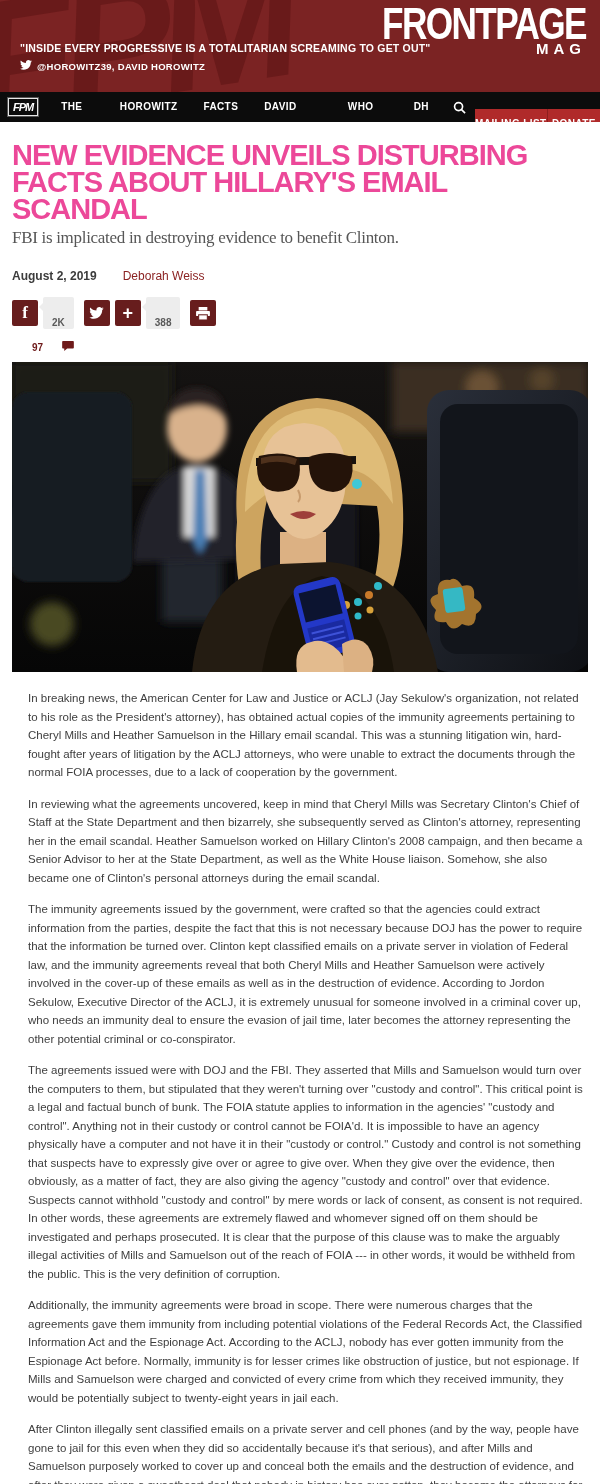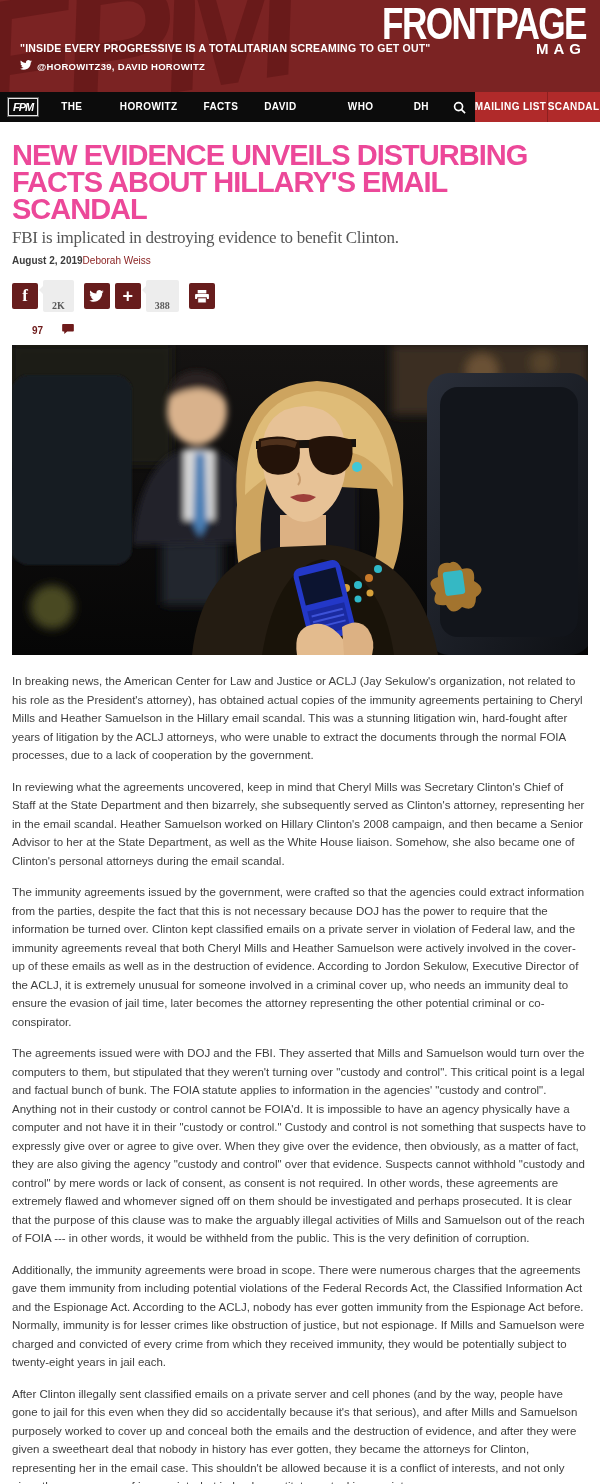--- a/index.html
+++ b/index.html
@@ -23,52 +23,52 @@
   
   .nav-bar { height:30px; background:#0c0c0c; display:flex; align-items:stretch; }
   .fpm-box { align-self:center; margin:0 10px 0 8px; border:1px solid #e8e8e8;
              outline:1px solid #555; padding:0 4px; color:#fff; font-size:11px;
              font-weight:bold; font-style:italic; letter-spacing:-1px; line-height:16px; }
   .nav-link { color:#fff; font-size:10px; font-weight:bold; letter-spacing:.4px;
               line-height:30px; padding:0 13px; text-decoration:none; cursor:pointer; }
   .nav-spacer { flex:1; }
   .nav-search { width:38px; display:flex; align-items:center; justify-content:center; cursor:pointer; }
   .nav-red { background:#b02a2a; color:#fff; font-size:10px; font-weight:bold;
-             letter-spacing:.4px; line-height:30px; text-align:left; cursor:pointer; }
+             letter-spacing:.4px; line-height:30px; text-align:center; cursor:pointer;margin-top:17px; }
   .nav-mailing { width:92px; border-right:1px solid #8d1f1f; }
   .nav-donate { width:66px; }
 
   
   .article { padding:0 12px; }
   .headline { margin-top:20px; color:#ec4899; font-size:29px; font-weight:bold;
               line-height:27px; letter-spacing:-1px; text-transform:uppercase; }
   .subtitle { margin-top:5px; color:#565656; font-size:17px; letter-spacing:-.3px;font-family:Liberation Serif, serif; }
-  .meta { margin-top:7px; font-size:10px; display:flex; }
+  .meta { margin-top:21px; font-size:12px; display:flex; gap:26px; }
   .meta-date { color:#3c3c3c; font-weight:bold; }
   .meta-author { color:#8b2222; font-weight:normal; cursor:pointer; }
 
   .share-row { margin-top:14px; display:flex; align-items:center; }
   .share-btn { width:26px; height:26px; background:#671d1d; color:#fff; border-radius:2px;
                display:flex; align-items:center; justify-content:center; cursor:pointer;
                margin-right:5px; }
   .share-btn svg { display:block; }
   .fb-glyph { font-size:17px; font-weight:bold; font-family:"Liberation Serif", serif; }
   .plus-glyph { font-size:18px; font-weight:bold; line-height:18px; }
   .count-box { position:relative; background:#ededed; height:20px; line-height:20px;
                padding:16px 9px; font-size:10px; font-weight:bold; color:#5a5a5a;
-               margin-right:10px; border-radius:2px;font-family:Liberation Serif, serif; }
+               margin-right:10px; border-radius:2px; }
   .count-box::before { content:""; position:absolute; left:-4px; top:6px; border-style:solid;
                        border-width:4px 4px 4px 0; border-color:transparent #ededed transparent transparent; }
   .comments-row { margin-top:12px; display:flex; align-items:center; gap:19px;
                   font-size:10px; font-weight:bold; color:#6e1a1a; cursor:pointer;padding-left:20px; }
 
   .photo-wrap { margin-top:9px; width:576px; height:310px; overflow:hidden; background:#111; }
 
   .body-text { margin-top:17px; }
-  .para { font-size:11.5px; line-height:18.5px; color:#3e3e3e; margin-bottom:13px; }
+  .para { font-size:11.5px; line-height:18.5px; color:#3e3e3e; margin-bottom:13px;margin-left:16px; }
 </style>
 </head>
 <body>
 
 <header class="site-header">
   <div class="watermark">FPM</div>
   <div class="hdr-left">
     <div class="hdr-quote">"INSIDE EVERY PROGRESSIVE IS A TOTALITARIAN SCREAMING TO GET OUT"</div>
     <div class="hdr-handle">
       <span>
@@ -96,21 +96,21 @@
       <a class="nav-link">DH TV</a>
     </div>
   <div class="nav-spacer"></div>
   <div class="nav-search">
     <svg width="13" height="13" viewBox="0 0 14 14">
         <circle cx="6" cy="6" r="4.3" fill="none" stroke="#fff" stroke-width="1.8"></circle>
         <line x1="9.2" y1="9.2" x2="13" y2="13" stroke="#fff" stroke-width="1.8"></line>
       </svg>
   </div>
   <div class="nav-red nav-mailing">MAILING LIST</div>
-  <div class="nav-red nav-donate">SCANDAL</div>
+  <div class="nav-red nav-donate">DONATE</div>
 </nav>
 
 <main class="article">
   <h1 class="headline">NEW EVIDENCE UNVEILS DISTURBING FACTS ABOUT HILLARY'S EMAIL SCANDAL</h1>
   <div class="subtitle">FBI is implicated in destroying evidence to benefit Clinton.</div>
   <div class="meta">
     <span class="meta-date">August 2, 2019</span>
     <span class="meta-author">Deborah Weiss</span>
   </div>
 

